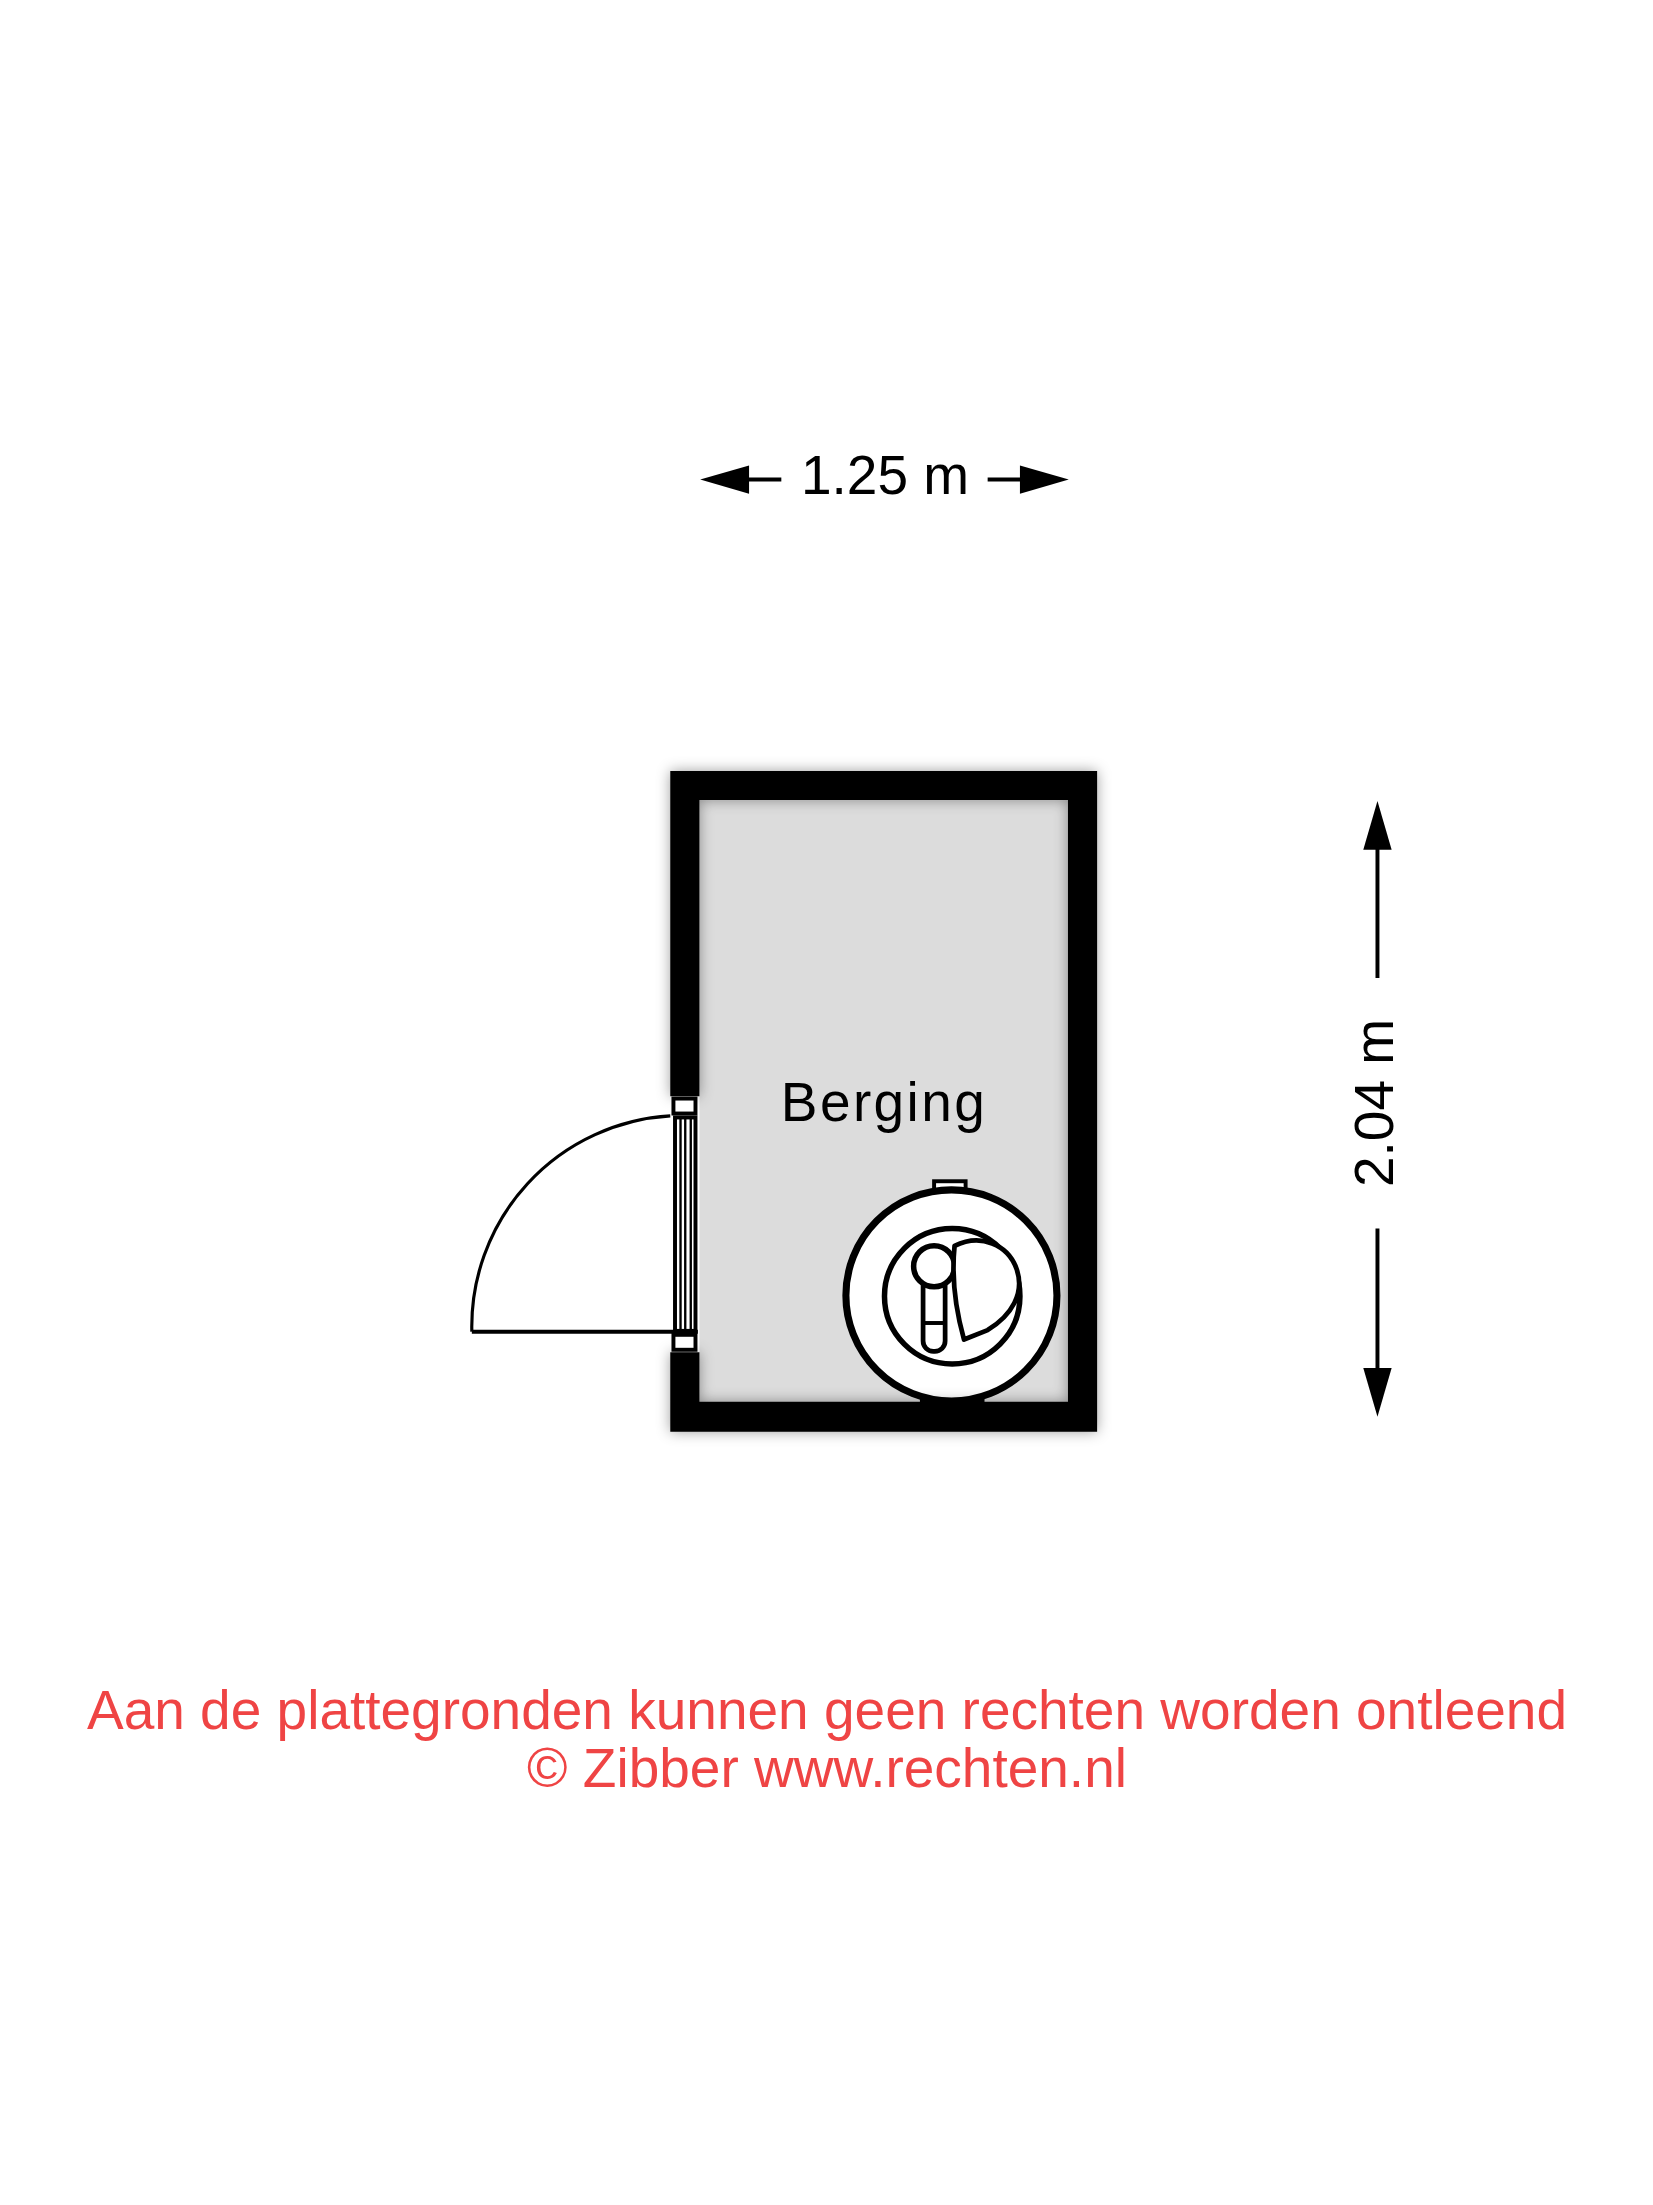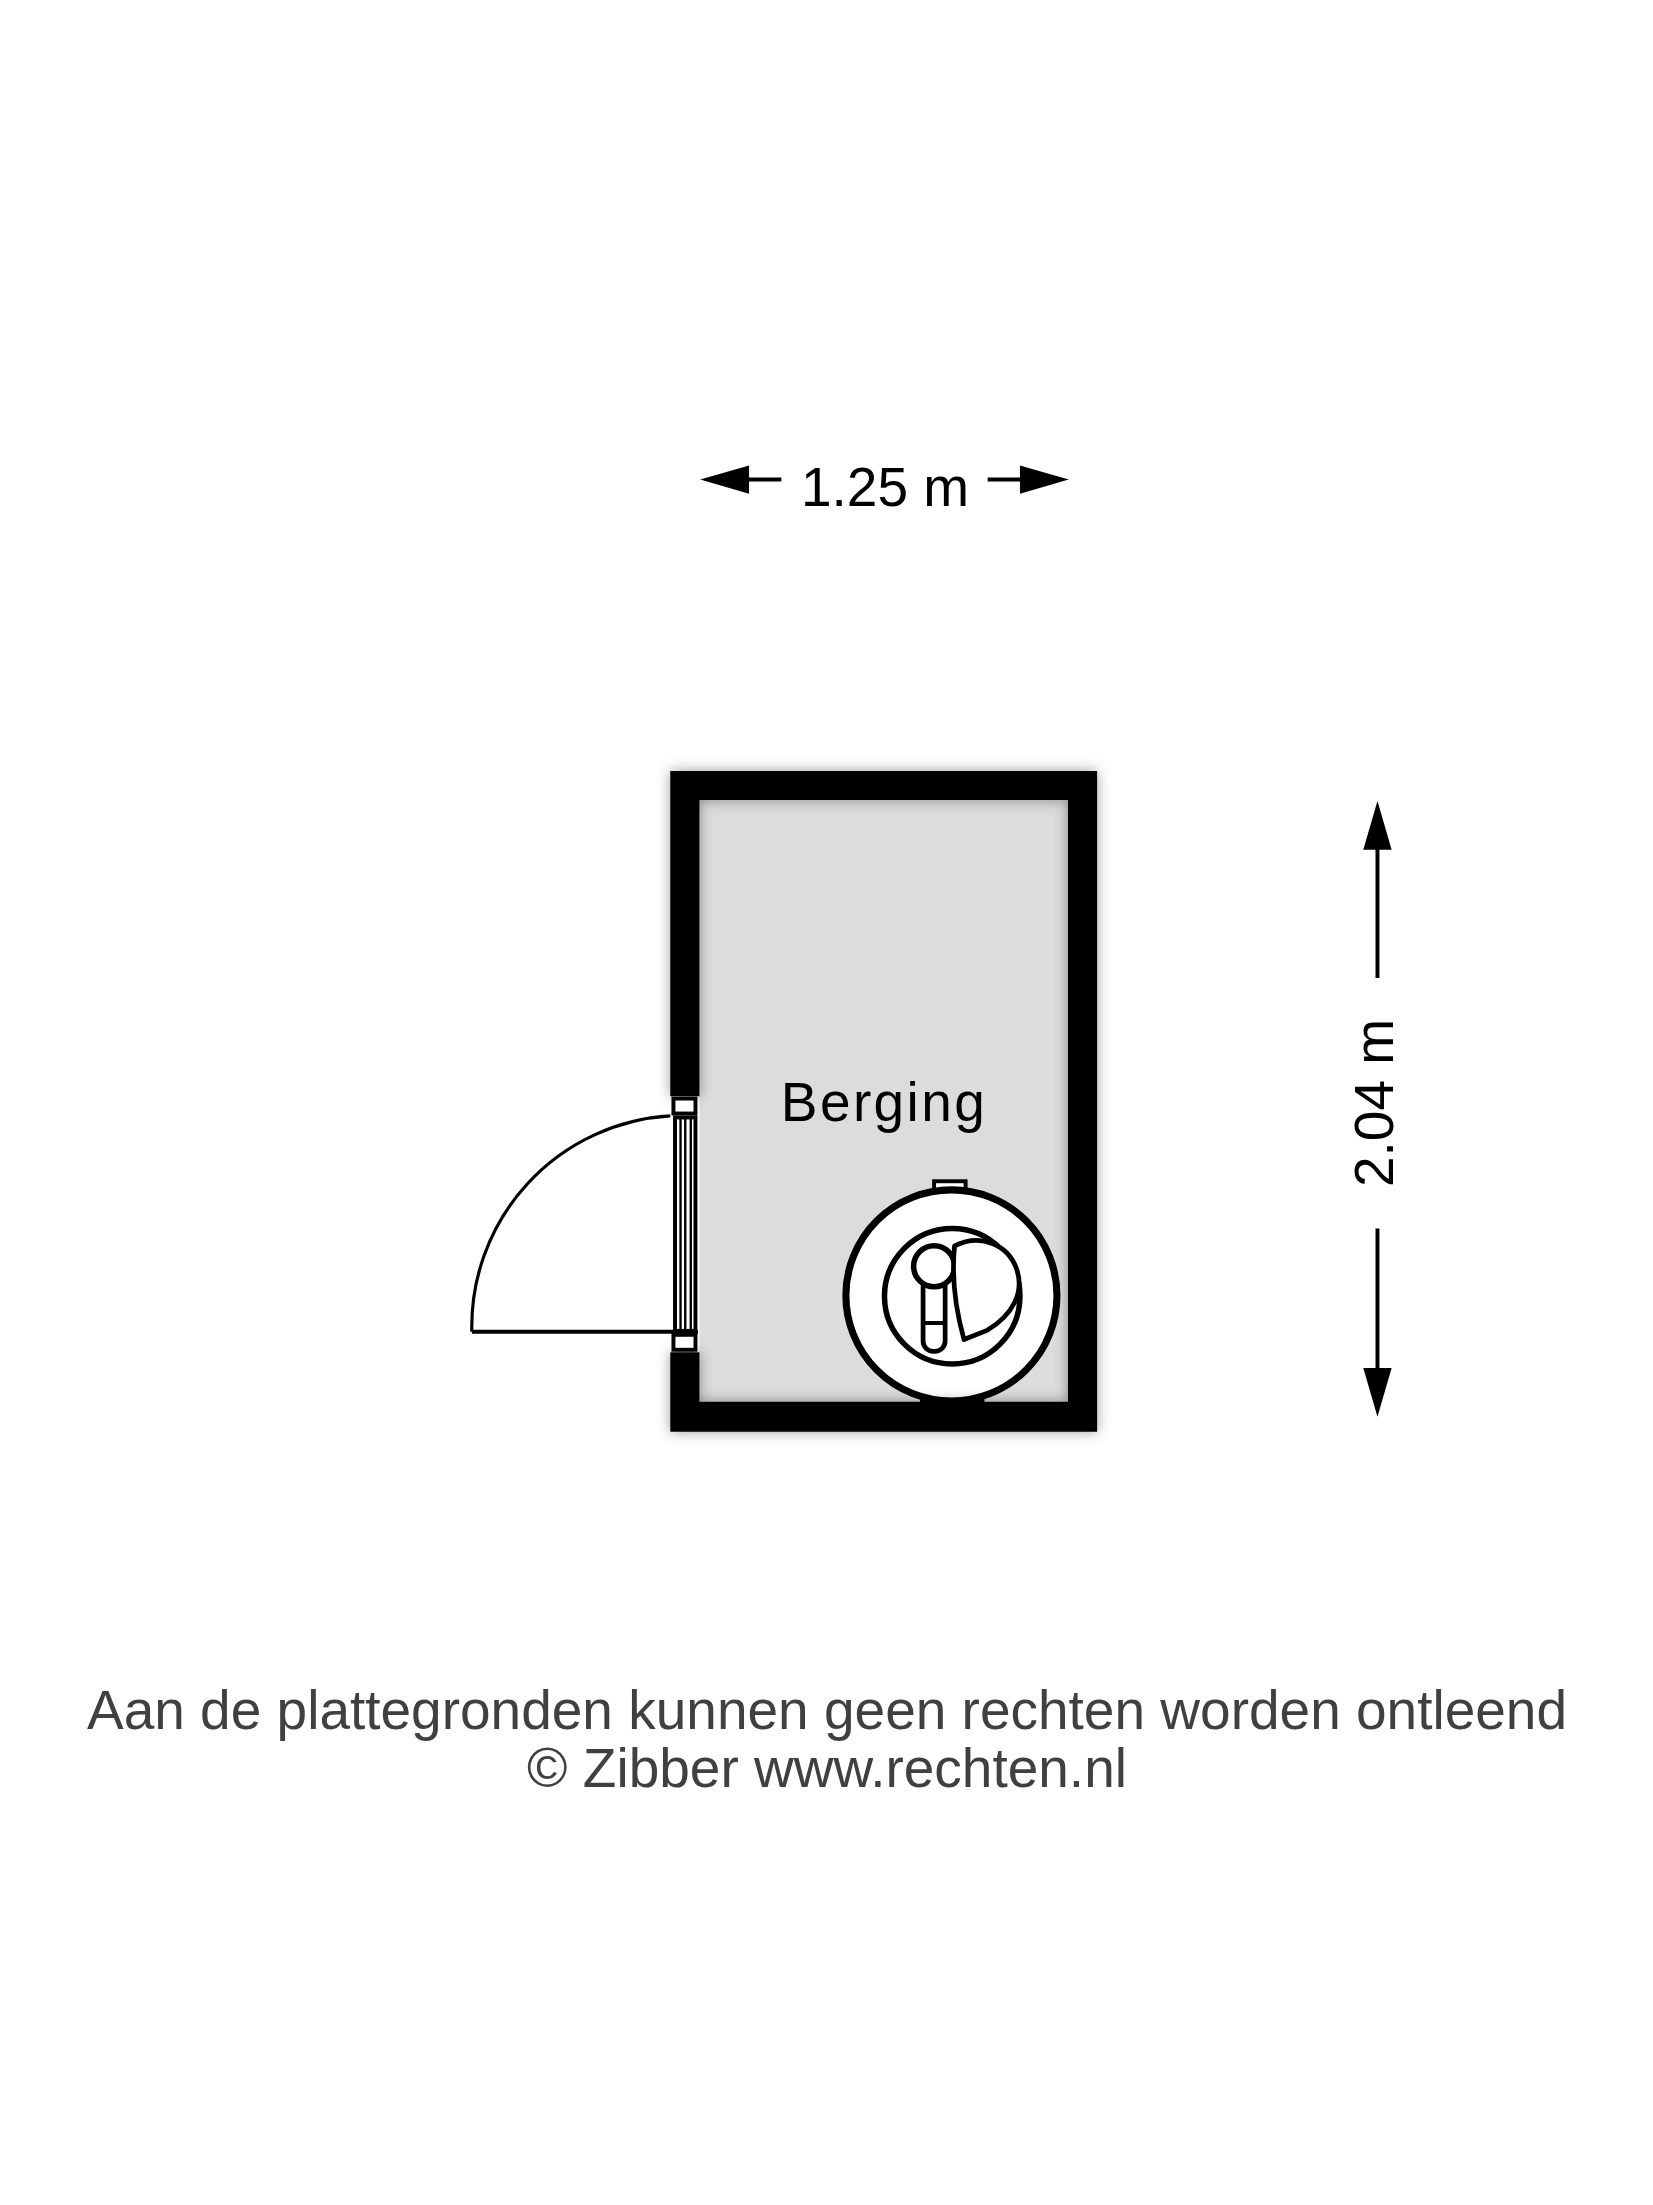--- a/index.html
+++ b/index.html
@@ -27,21 +27,21 @@
   .label {
     position: absolute;
     font-size: 55px;
     line-height: 58px;
     color: #000000;
     white-space: nowrap;
     text-align: center;
   }
   .dim-width-label {
     left: 688px;
-    top: 458px;
+    top: 446px;
     width: 394px;
   }
   .dim-height-label {
     left: 1177px;
     top: 1074px;
     width: 394px;
     height: 58px;
     transform: rotate(-90deg);
     transform-origin: 50% 50%;
   }
@@ -52,21 +52,21 @@
     letter-spacing: 2.4px;
   }
   .footer {
     position: absolute;
     left: 0;
     top: 1681px;
     width: 1654px;
     text-align: center;
     font-size: 55px;
     line-height: 58px;
-    color: #404040;
+    color: #ef4444;
   }
   .footer div {
     white-space: nowrap;
   }
 </style>
 </head>
 <body>
 
 <div class="canvas">
 

